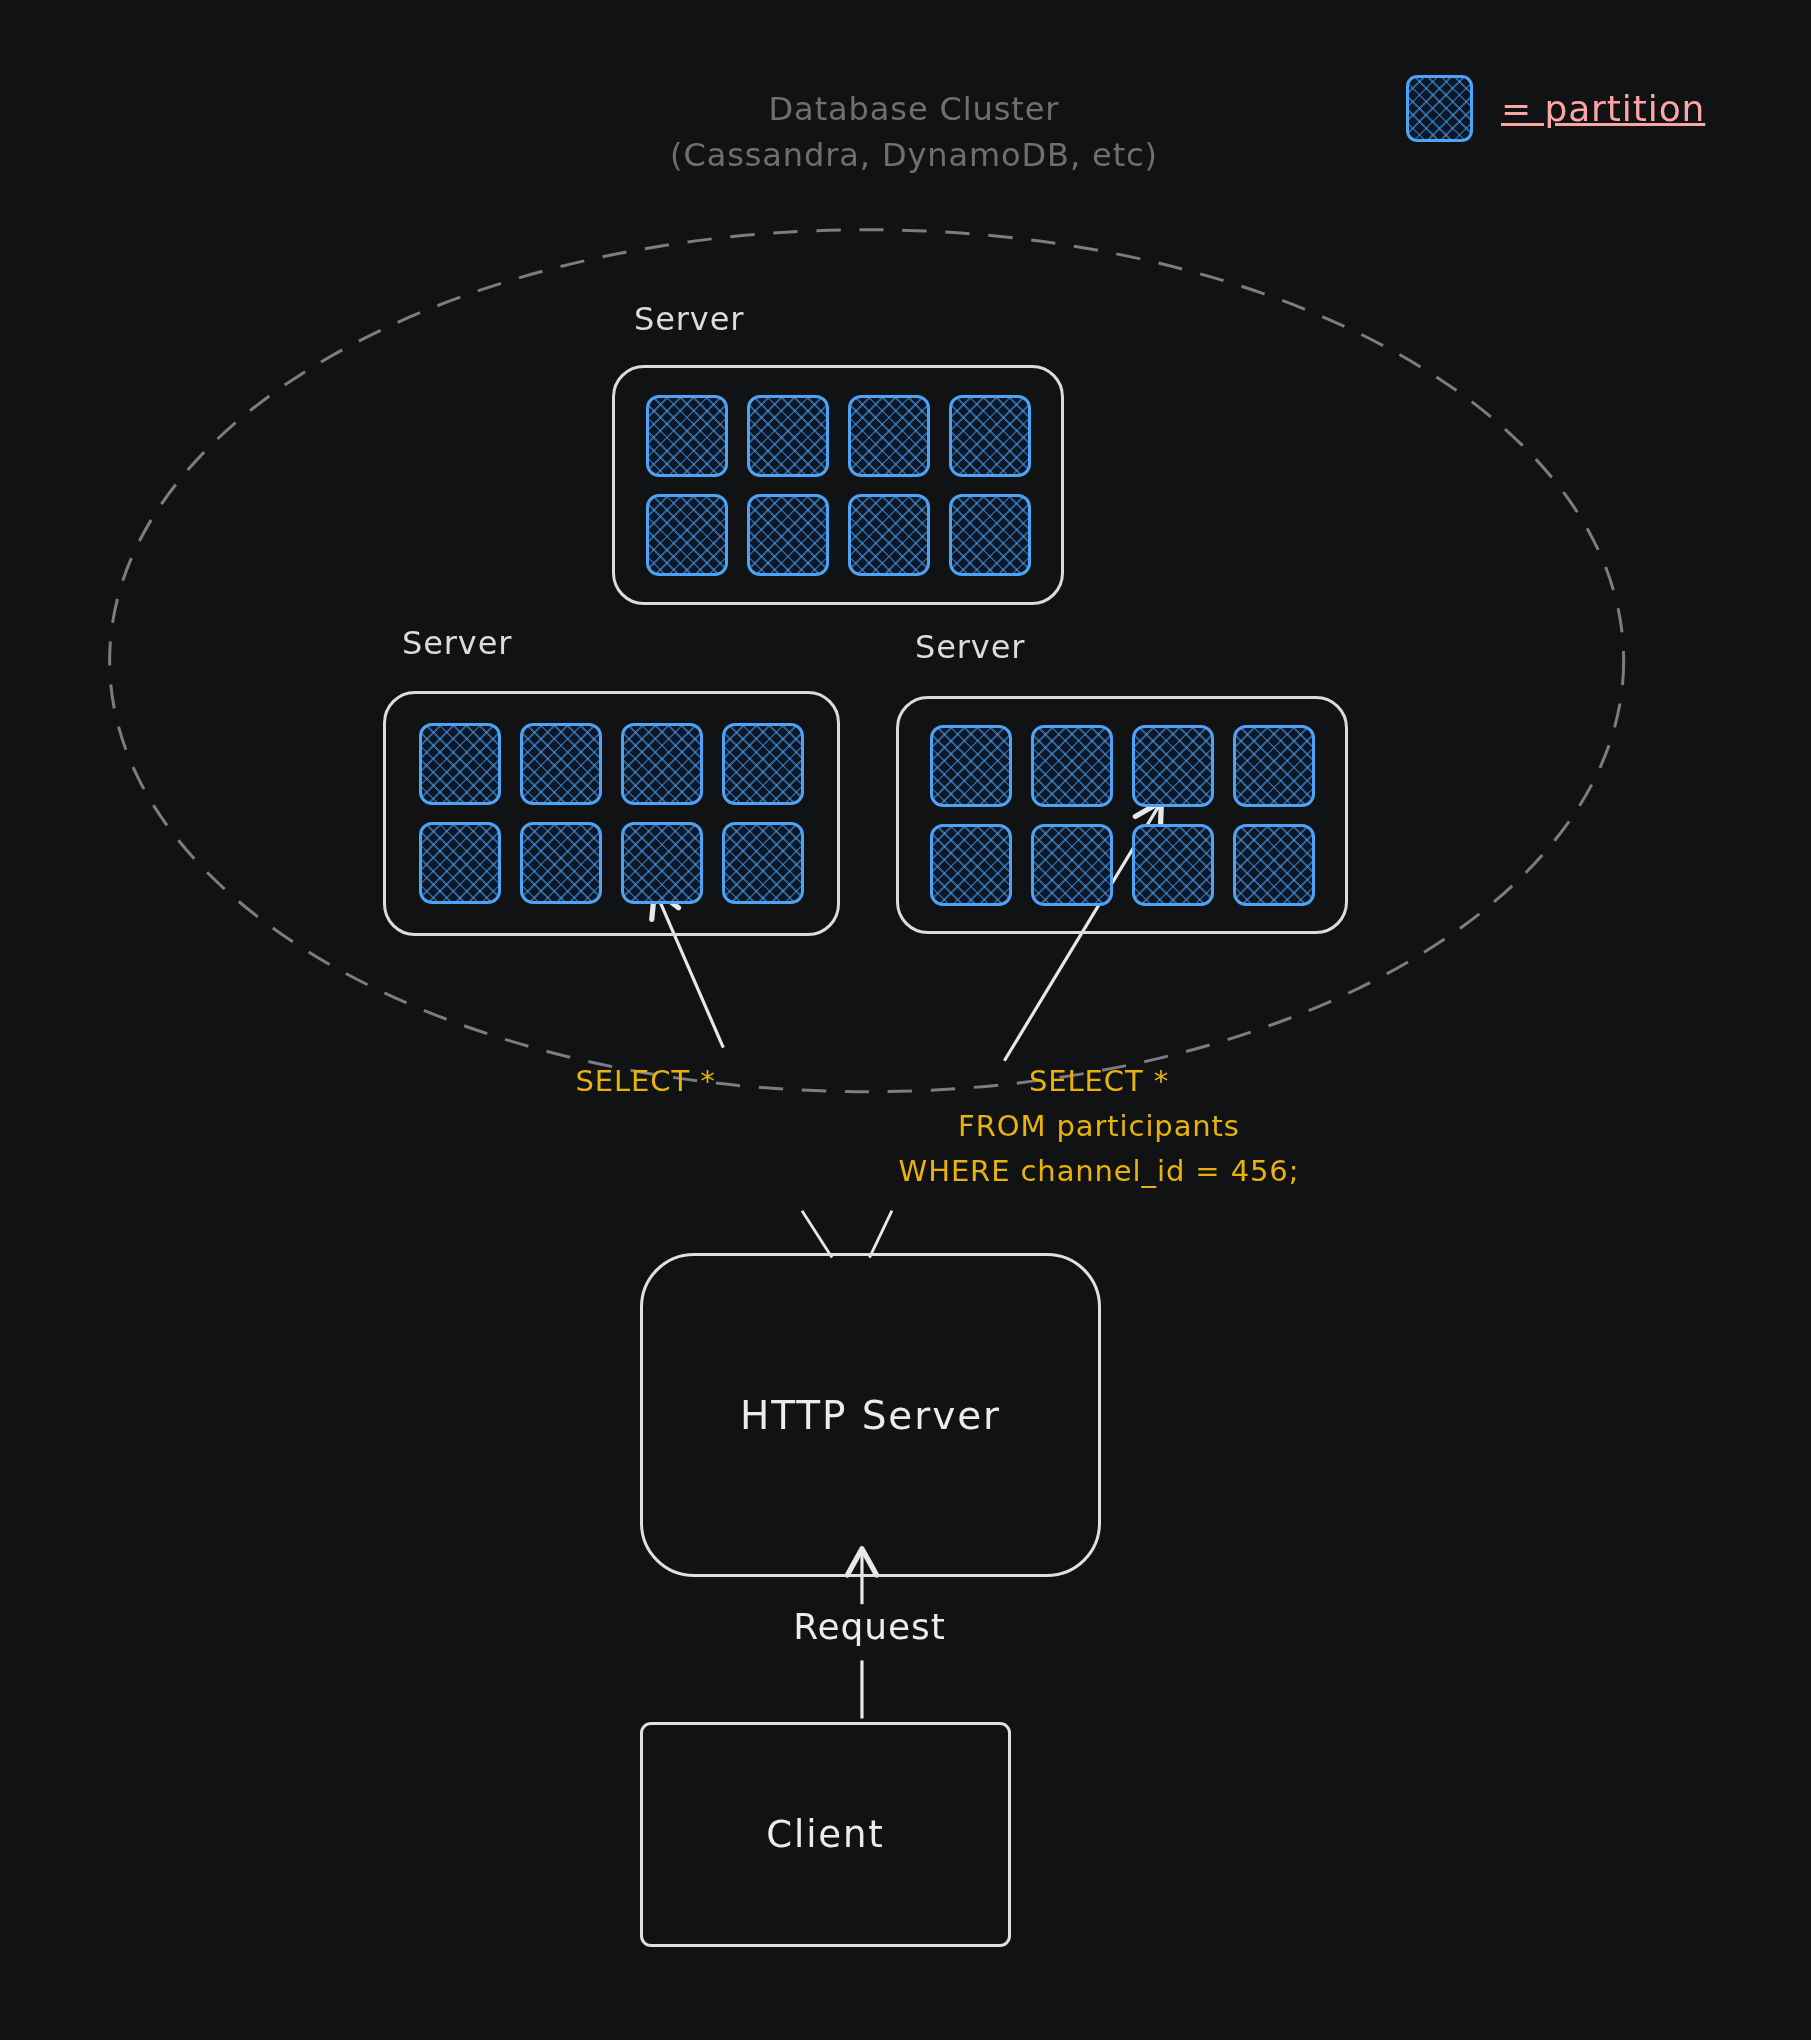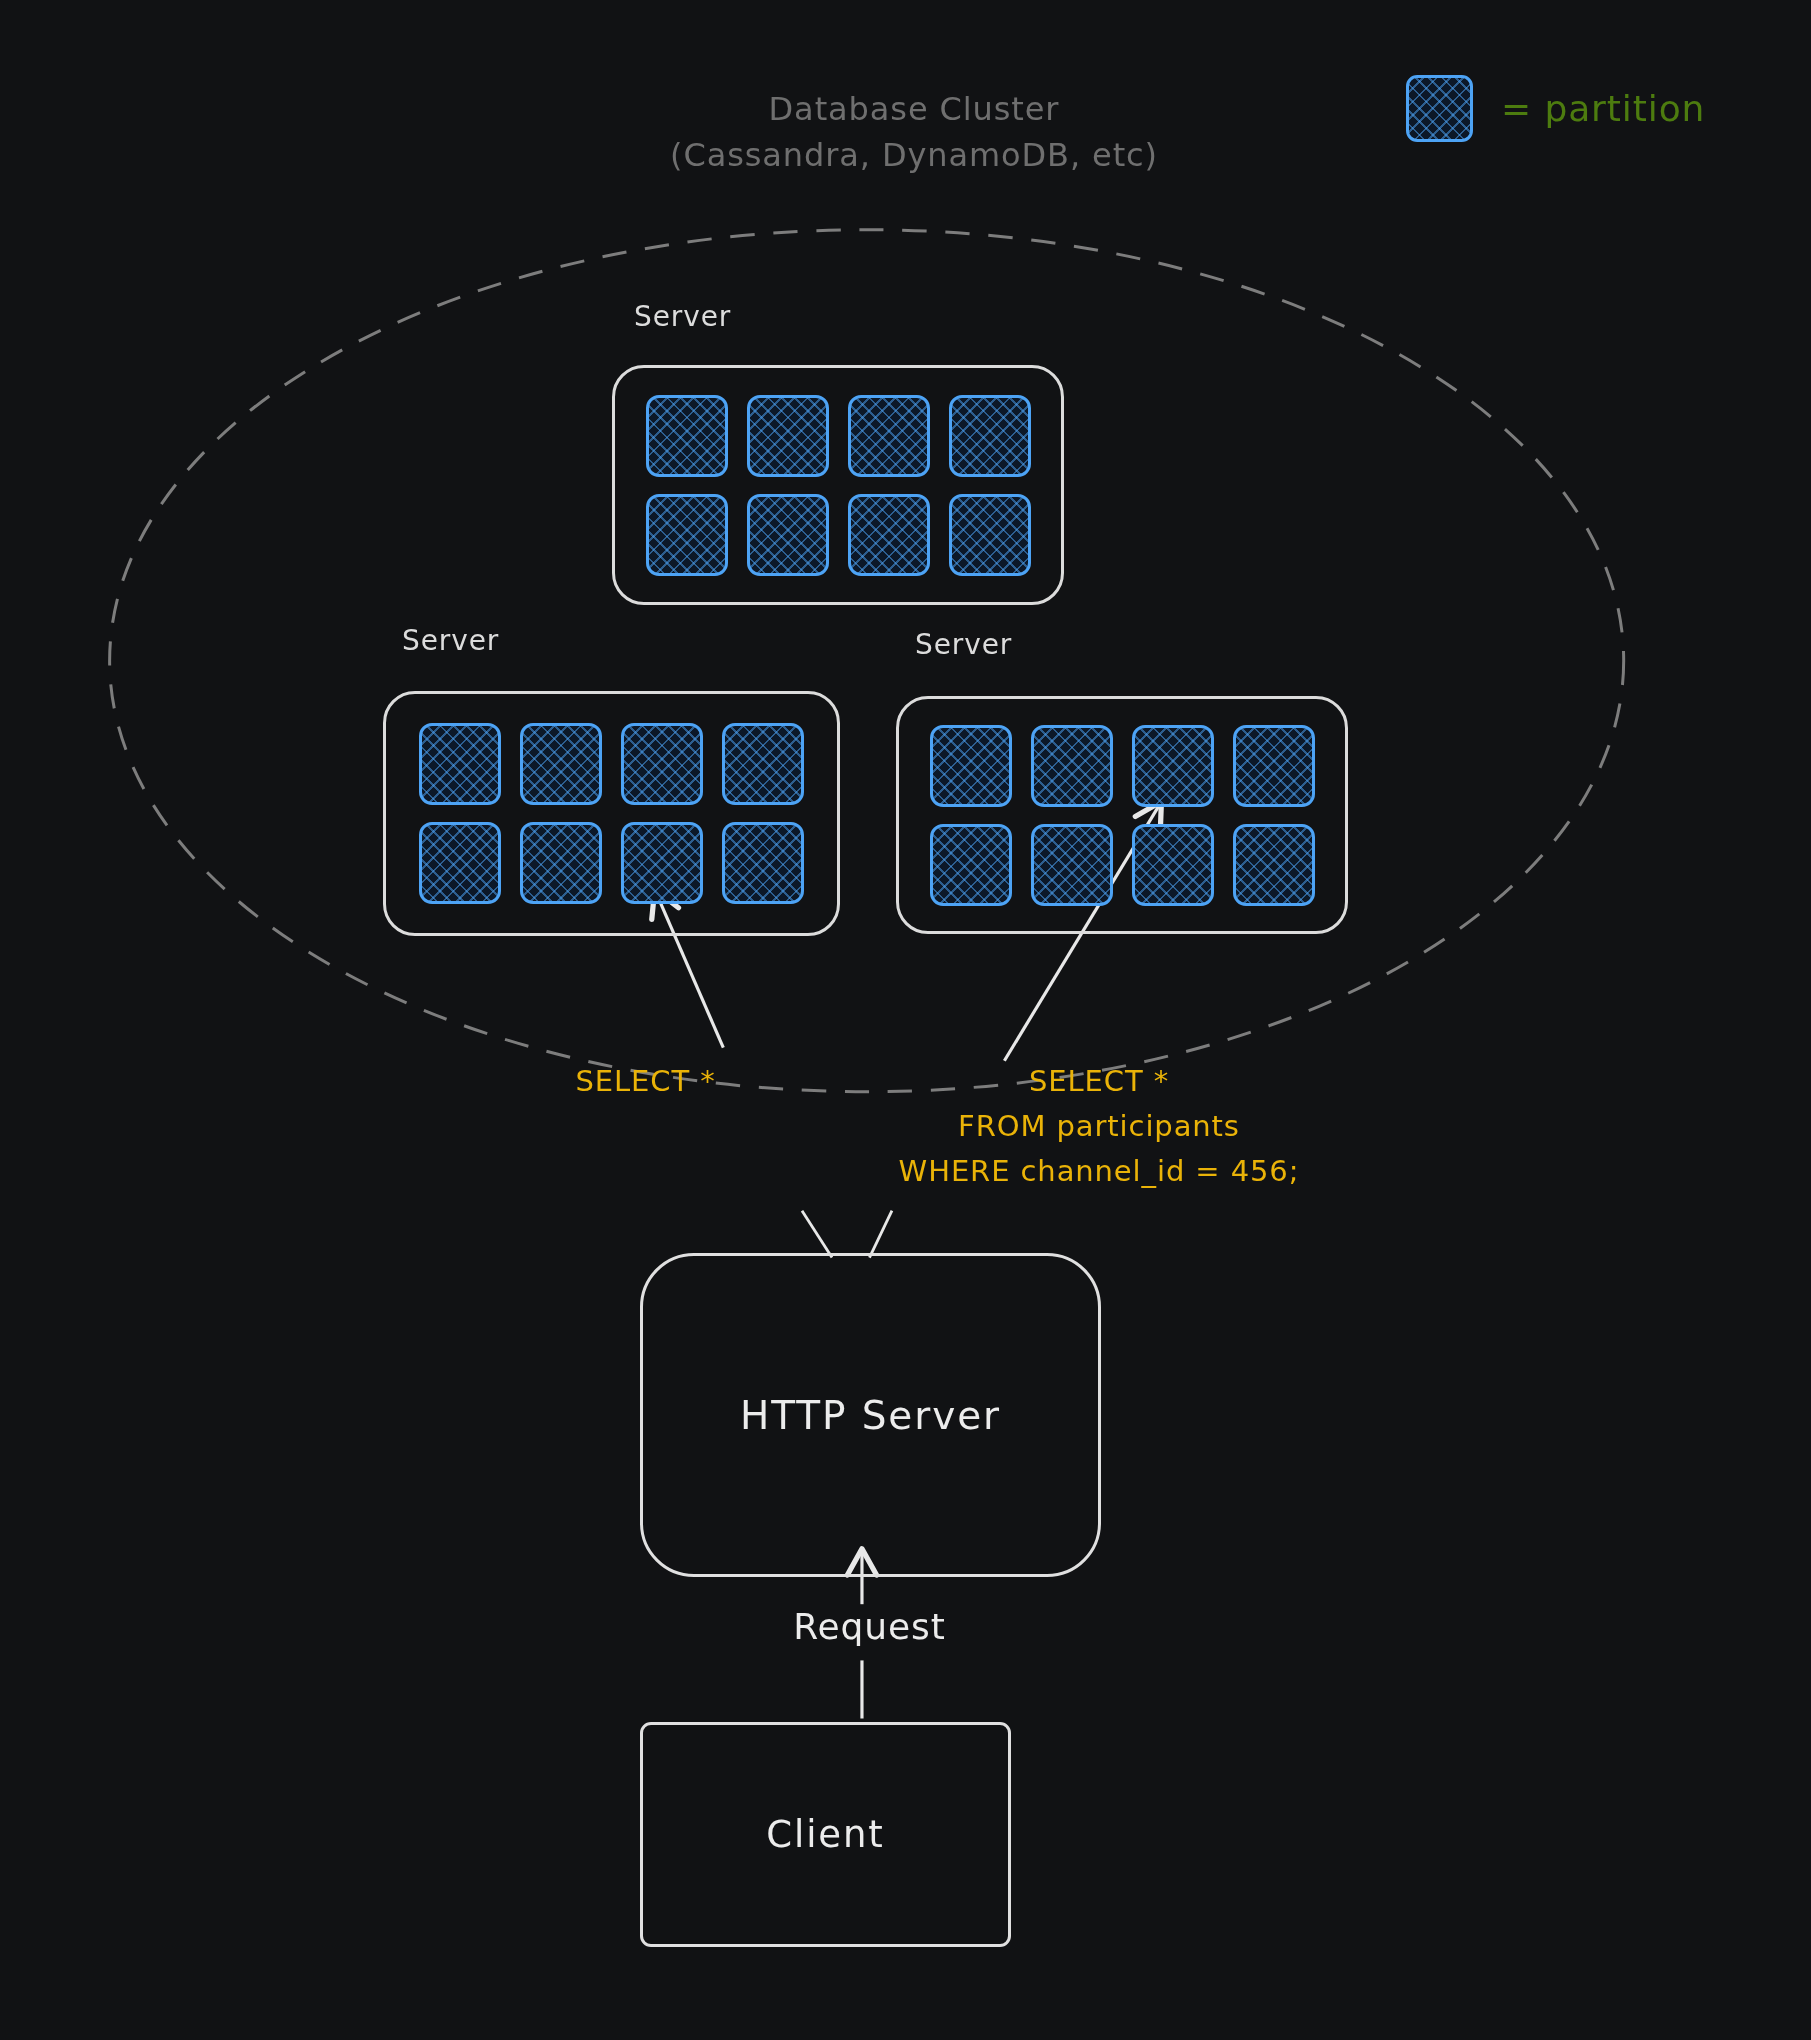--- a/index.html
+++ b/index.html
@@ -19,35 +19,35 @@
     color:#6f6f6f;
     font-size:32px;
     line-height:1.45;
     letter-spacing:0.9px;
   }
   
   .legend{
     top:75px;left:1398px;
     display:flex;align-items:center;gap:28px;
   }
-  .legend-label{font-size:36px;color:#4d7c0f;letter-spacing:0.9px;}
+  .legend-label{font-size:36px;color:#fca5a5;letter-spacing:0.9px;text-decoration:underline;}
   
   .partition{
     width:82px;height:82px;
     border:3.7px solid #4da3f5;
     border-radius:13px;
     background-color:#0c1828;
     background-image:
       repeating-linear-gradient(45deg, rgba(77,163,245,.50) 0 1.9px, transparent 1.9px 9.4px),
       repeating-linear-gradient(-45deg, rgba(77,163,245,.50) 0 1.9px, transparent 1.9px 9.4px);
     box-sizing:border-box;
   }
   .legend .partition{width:67px;height:67px;border-radius:11.2px;}
   
-  .server-label{font-size:28px;color:#dcdcdc;letter-spacing:0.9px;}
+  .server-label{font-size:32px;color:#dcdcdc;letter-spacing:0.9px;}
   .server-box{
     border:3.3px solid #dcdcdc;
     border-radius:32px;
     display:grid;
     grid-template-columns:repeat(4, 82px);
     grid-template-rows:repeat(2, 82px);
     gap:17px 19px;
     justify-content:center;
     align-content:center;
     box-sizing:border-box;

